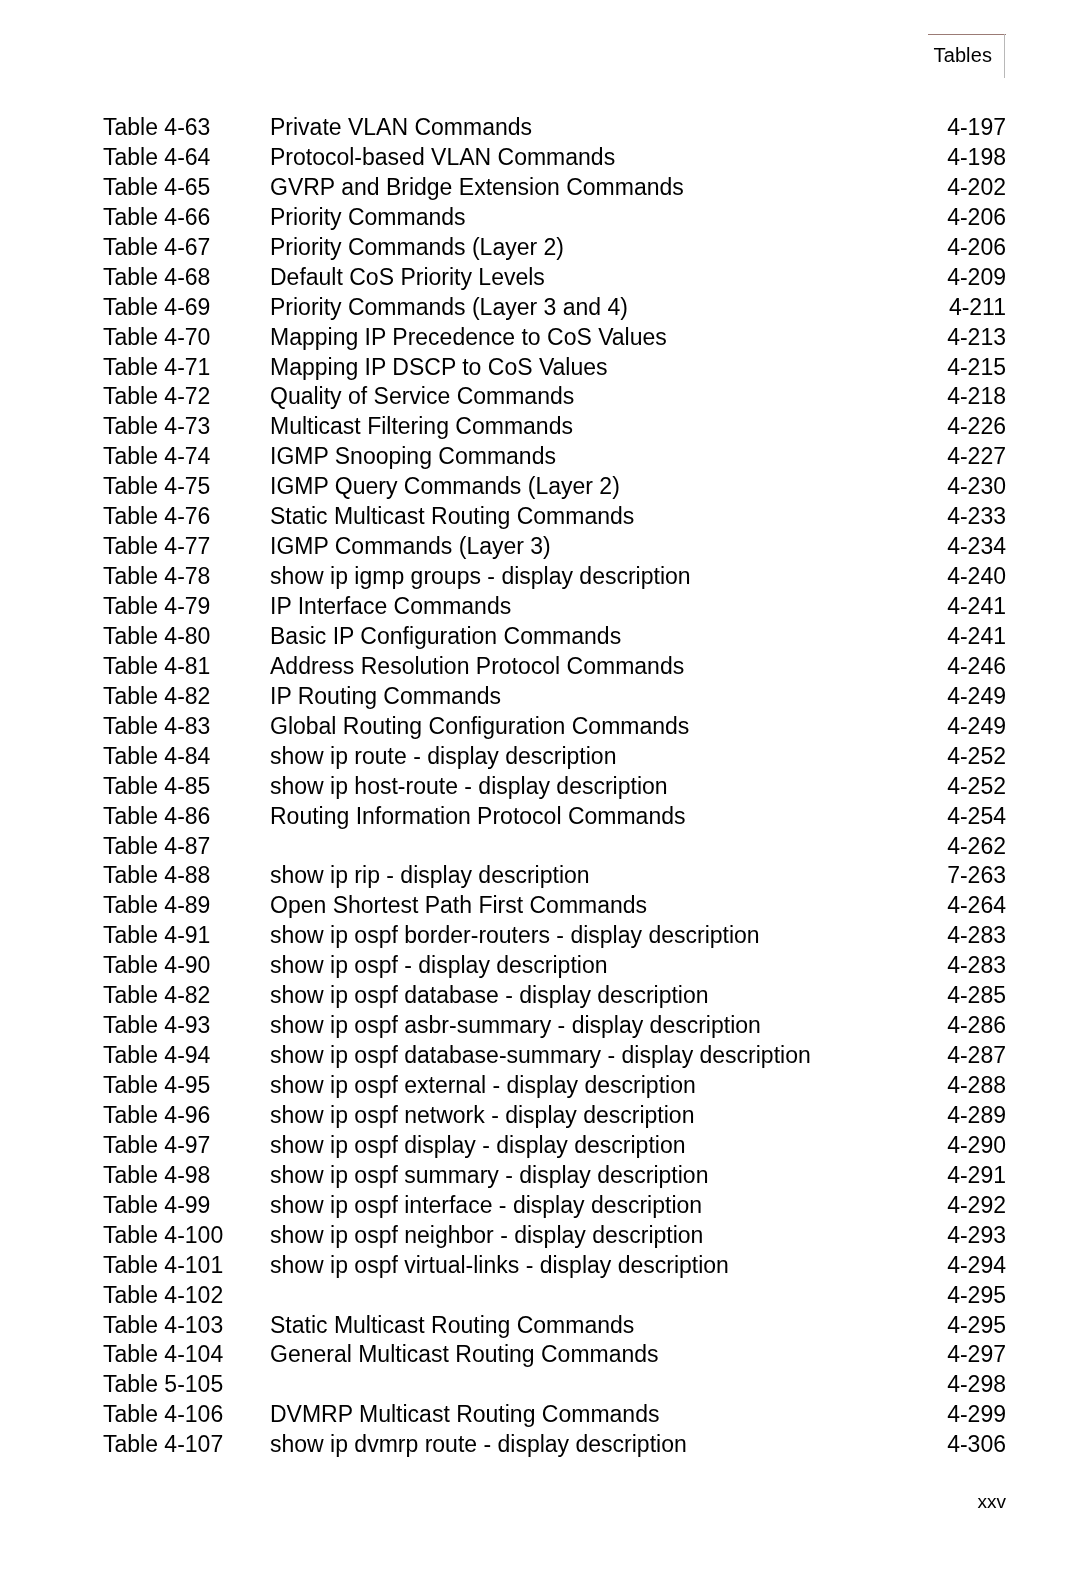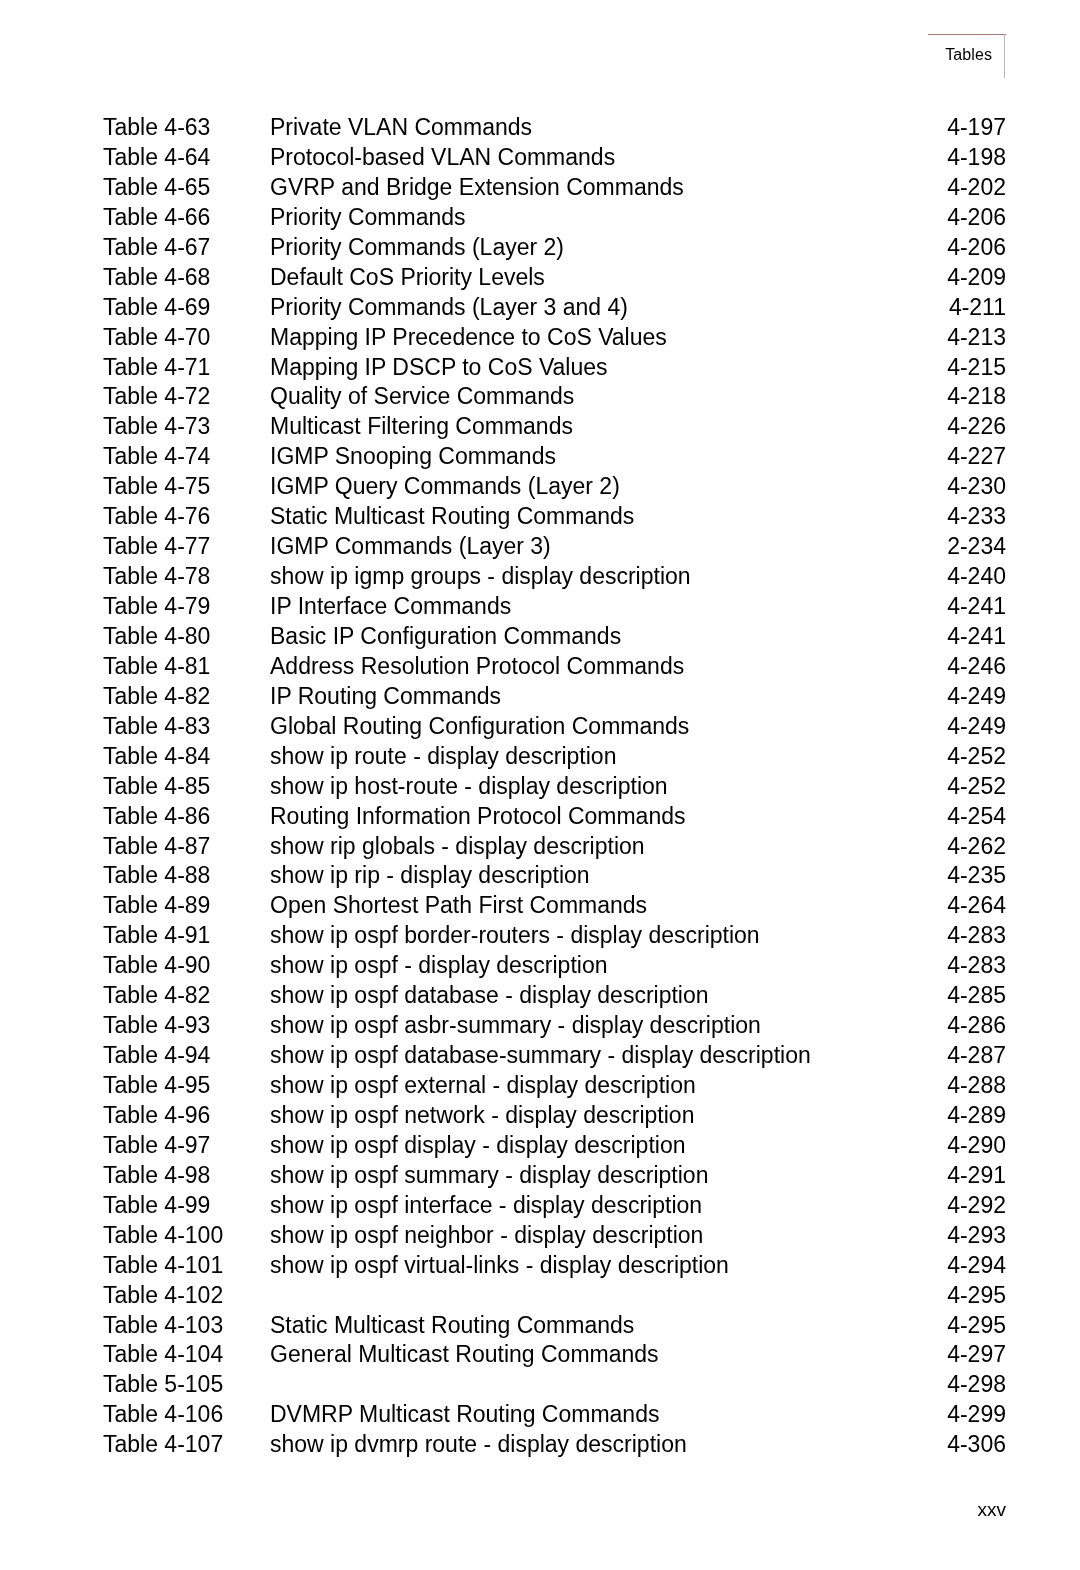--- a/index.html
+++ b/index.html
@@ -45,21 +45,21 @@
     left: 1004px;
     top: 34px;
     width: 1px;
     height: 44px;
     background: #b8b8b8;
   }
   .header-title {
     position: absolute;
     right: 88px;
     top: 42px;
-    font-size: 16px;
+    font-size: 20px;
     line-height: 26px;
     letter-spacing: 0.1px;
     white-space: nowrap;
     text-align: center;
   }
 
   
   .lot {
     position: absolute;
     left: 0;
@@ -88,21 +88,21 @@
     left: 0;
     top: 0;
     width: 1006px;
     text-align: right;
   }
 
   
   .page-footer {
     position: absolute;
     left: 0;
-    bottom: 0;
+    bottom: 8px;
     width: 1080px;
     height: 110px;
   }
   .folio {
     position: absolute;
     right: 74px;
     top: 38px;
     font-size: 19px;
     line-height: 24px;
     white-space: nowrap;
@@ -185,21 +185,21 @@
         <span class="lot-page">4-230</span>
         <span class="lot-label">Table 4-75</span>
         <span class="lot-title">IGMP Query Commands (Layer 2)</span>
       </div>
       <div class="lot-row">
         <span class="lot-page">4-233</span>
         <span class="lot-label">Table 4-76</span>
         <span class="lot-title">Static Multicast Routing Commands</span>
       </div>
       <div class="lot-row">
-        <span class="lot-page">2-234</span>
+        <span class="lot-page">4-234</span>
         <span class="lot-label">Table 4-77</span>
         <span class="lot-title">IGMP Commands (Layer 3)</span>
       </div>
       <div class="lot-row">
         <span class="lot-page">4-240</span>
         <span class="lot-label">Table 4-78</span>
         <span class="lot-title">show ip igmp groups - display description</span>
       </div>
       <div class="lot-row">
         <span class="lot-page">4-241</span>
@@ -237,24 +237,23 @@
         <span class="lot-title">show ip host-route - display description</span>
       </div>
       <div class="lot-row">
         <span class="lot-page">4-254</span>
         <span class="lot-label">Table 4-86</span>
         <span class="lot-title">Routing Information Protocol Commands</span>
       </div>
       <div class="lot-row">
         <span class="lot-page">4-262</span>
         <span class="lot-label">Table 4-87</span>
-        <span class="lot-title">show rip globals - display description</span>
-      </div>
-      <div class="lot-row">
-        <span class="lot-page">4-235</span>
+      </div>
+      <div class="lot-row">
+        <span class="lot-page">7-263</span>
         <span class="lot-label">Table 4-88</span>
         <span class="lot-title">show ip rip - display description</span>
       </div>
       <div class="lot-row">
         <span class="lot-page">4-264</span>
         <span class="lot-label">Table 4-89</span>
         <span class="lot-title">Open Shortest Path First Commands</span>
       </div>
       <div class="lot-row">
         <span class="lot-page">4-283</span>

